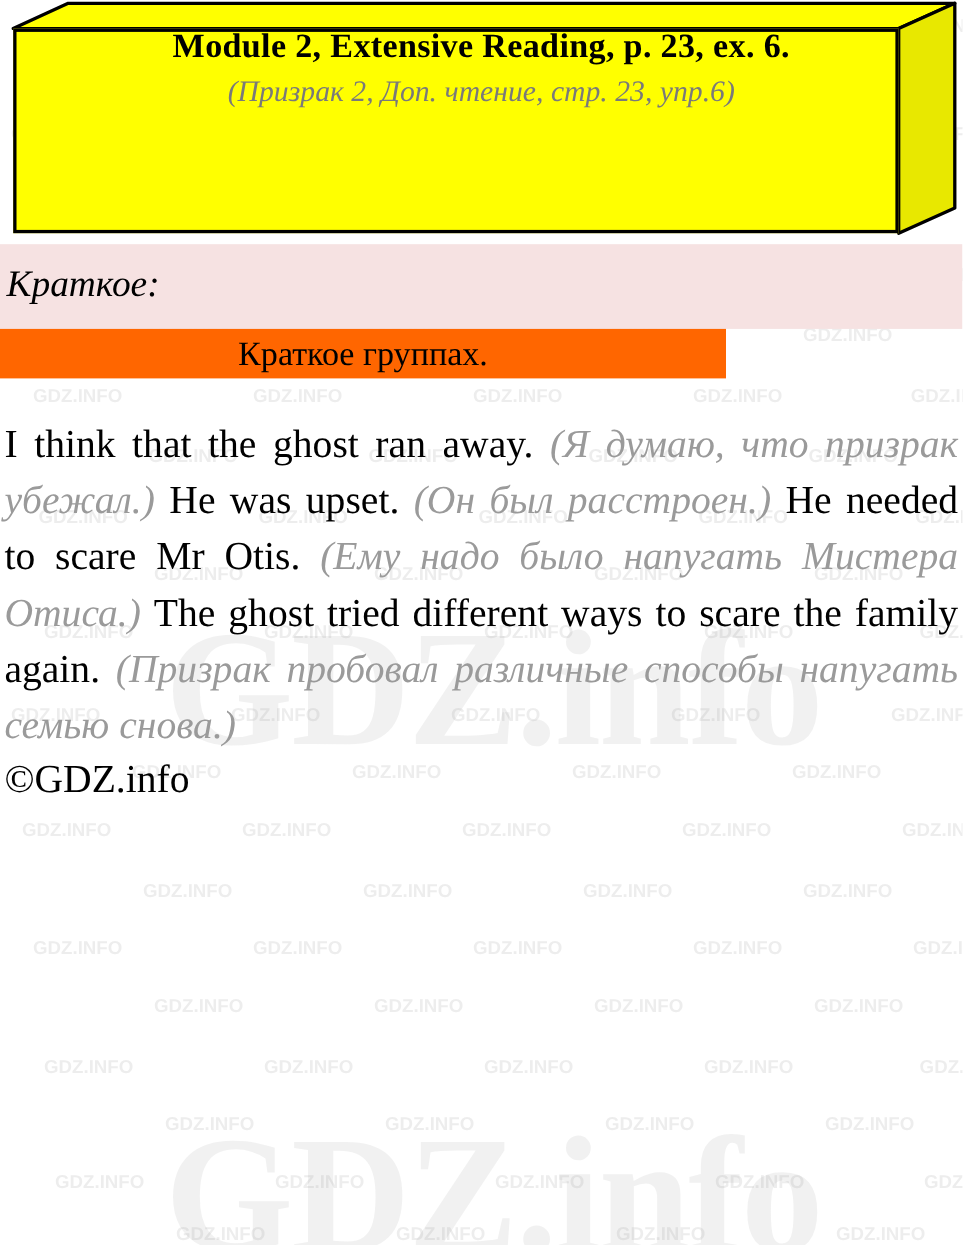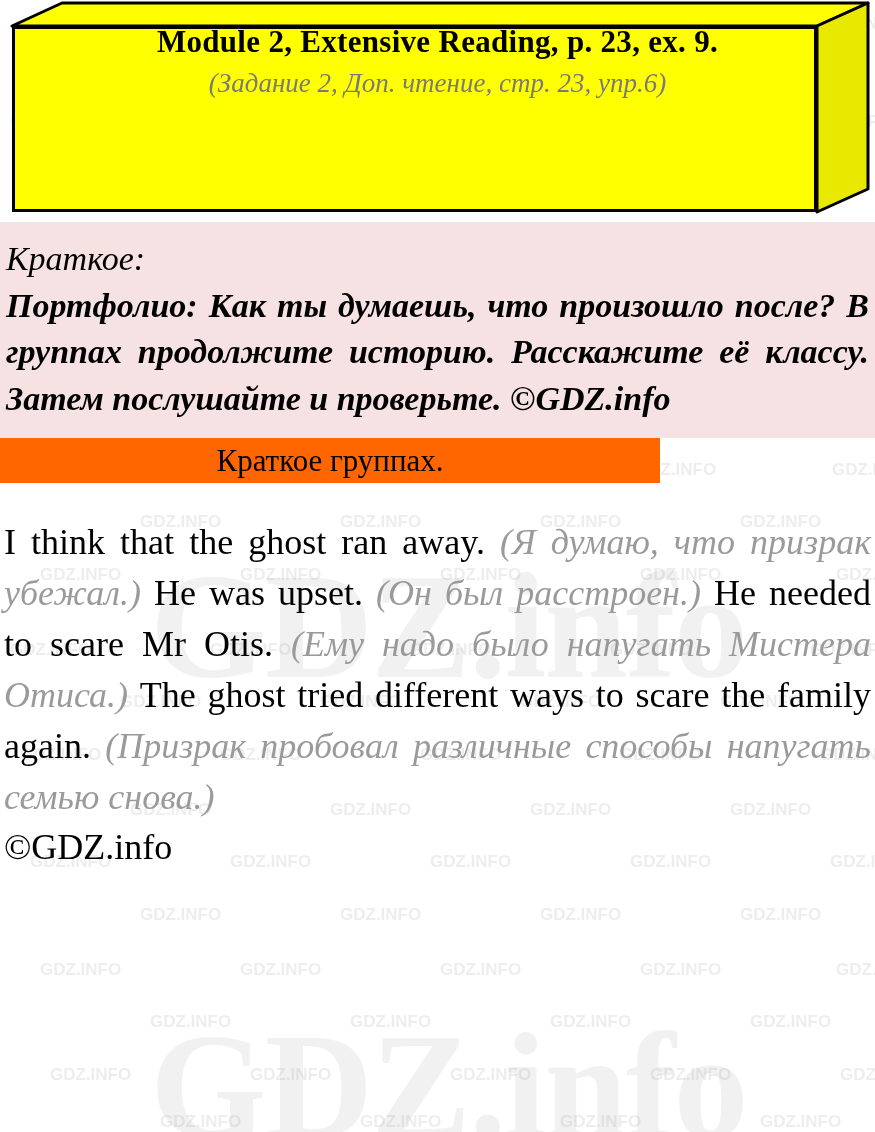--- a/index.html
+++ b/index.html
@@ -274,31 +274,27 @@
 
 <div class="header-wrap">
   <svg class="box-side-svg" viewBox="0 0 875 222" xmlns="http://www.w3.org/2000/svg">
 
     <polygon points="12,26 62,3 868,3 817,26" fill="#ffff00" stroke="#000000" stroke-width="3" stroke-linejoin="round"></polygon>
 
     <polygon points="817,26 868,3 868,189 817,212" fill="#e8e800" stroke="#000000" stroke-width="3" stroke-linejoin="round"></polygon>
   </svg>
   <div class="box-3d"></div>
   <div class="header-text">
-    <div class="header-title">Module 2, Extensive Reading, p. 23, ex. 9.</div>
-    <div class="header-sub">(Задание 2, Доп. чтение, стр. 23, упр.6)</div>
+    <div class="header-title">Module 2, Extensive Reading, p. 23, ex. 6.</div>
+    <div class="header-sub">(Призрак 2, Доп. чтение, стр. 23, упр.6)</div>
   </div>
 </div>
 
 <div class="task-block">
   <p class="task-label">Краткое:</p>
-  <p class="task-text">
-    <span>Портфолио: Как ты думаешь, что произошло после? В группах продолжите историю. Расскажите её классу. Затем послушайте и проверьте.</span>
-    <span class="credit">©GDZ.info</span>
-  </p>
 </div>
 
 <div class="solution-bar">
   <span>Краткое группах.</span>
 </div>
 
 <div class="answer-block">
   <p class="answer-text" id="answer-text"><span>I think that the ghost ran away. </span><span class="ru">(Я думаю, что призрак убежал.) </span><span>He was upset. </span><span class="ru">(Он был расстроен.) </span><span>He needed to scare Mr Otis. </span><span class="ru">(Ему надо было напугать Мистера Отиса.) </span><span>The ghost tried different ways to scare the family again. </span><span class="ru">(Призрак пробовал различные способы напугать семью снова.)</span></p>
   <div class="credit-line">©GDZ.info</div>
 </div>

